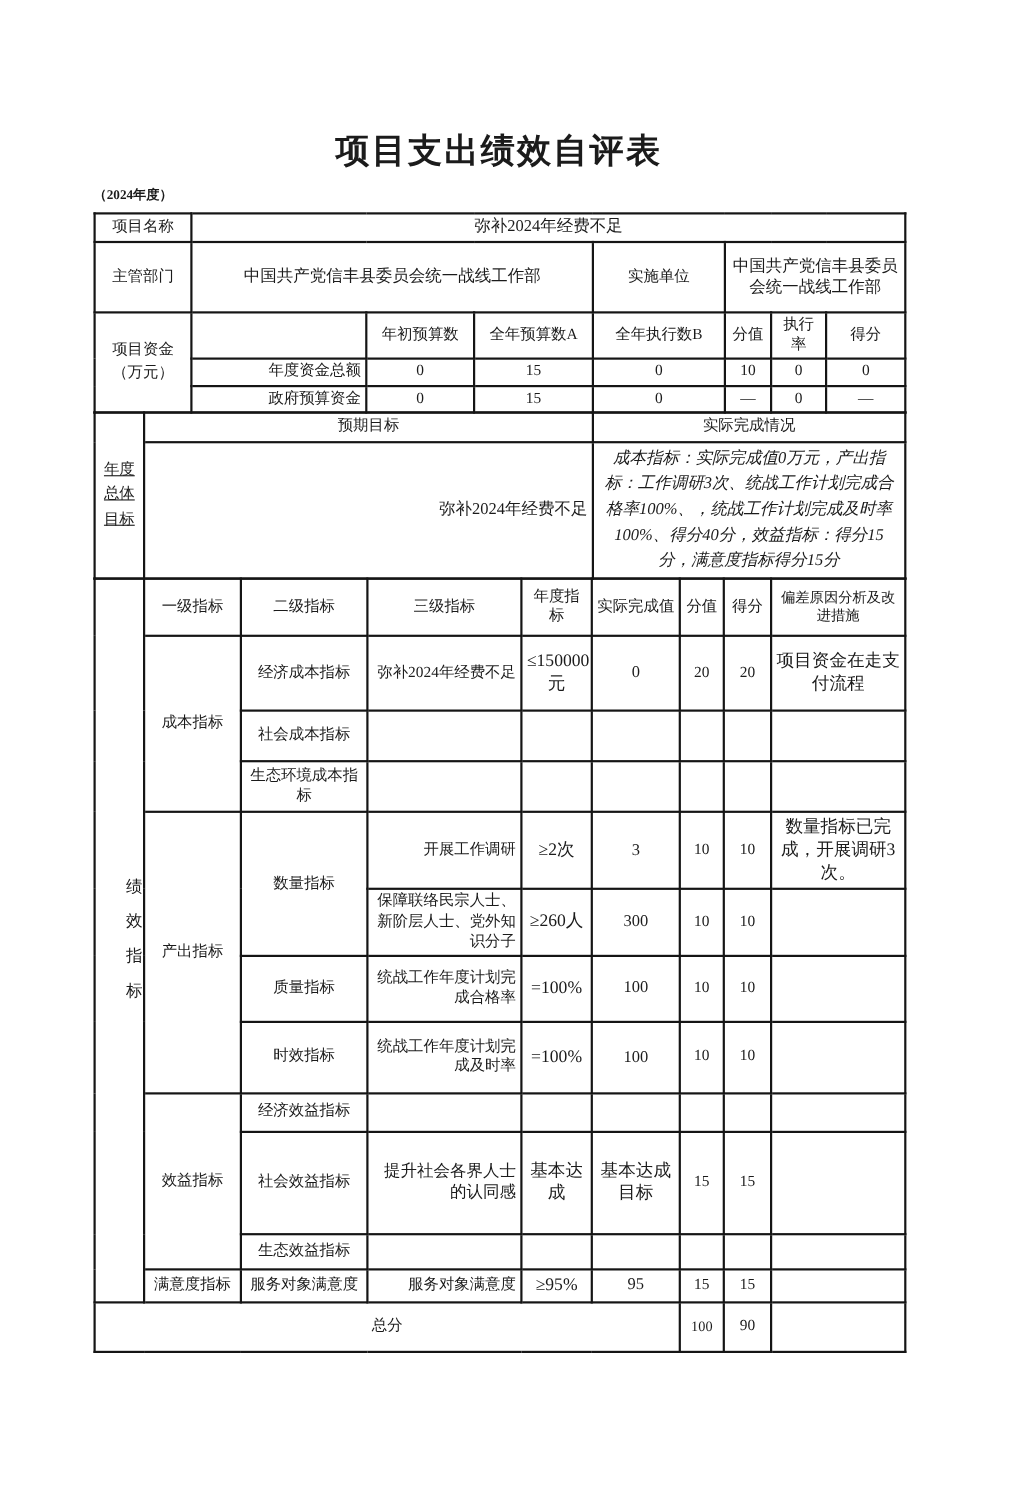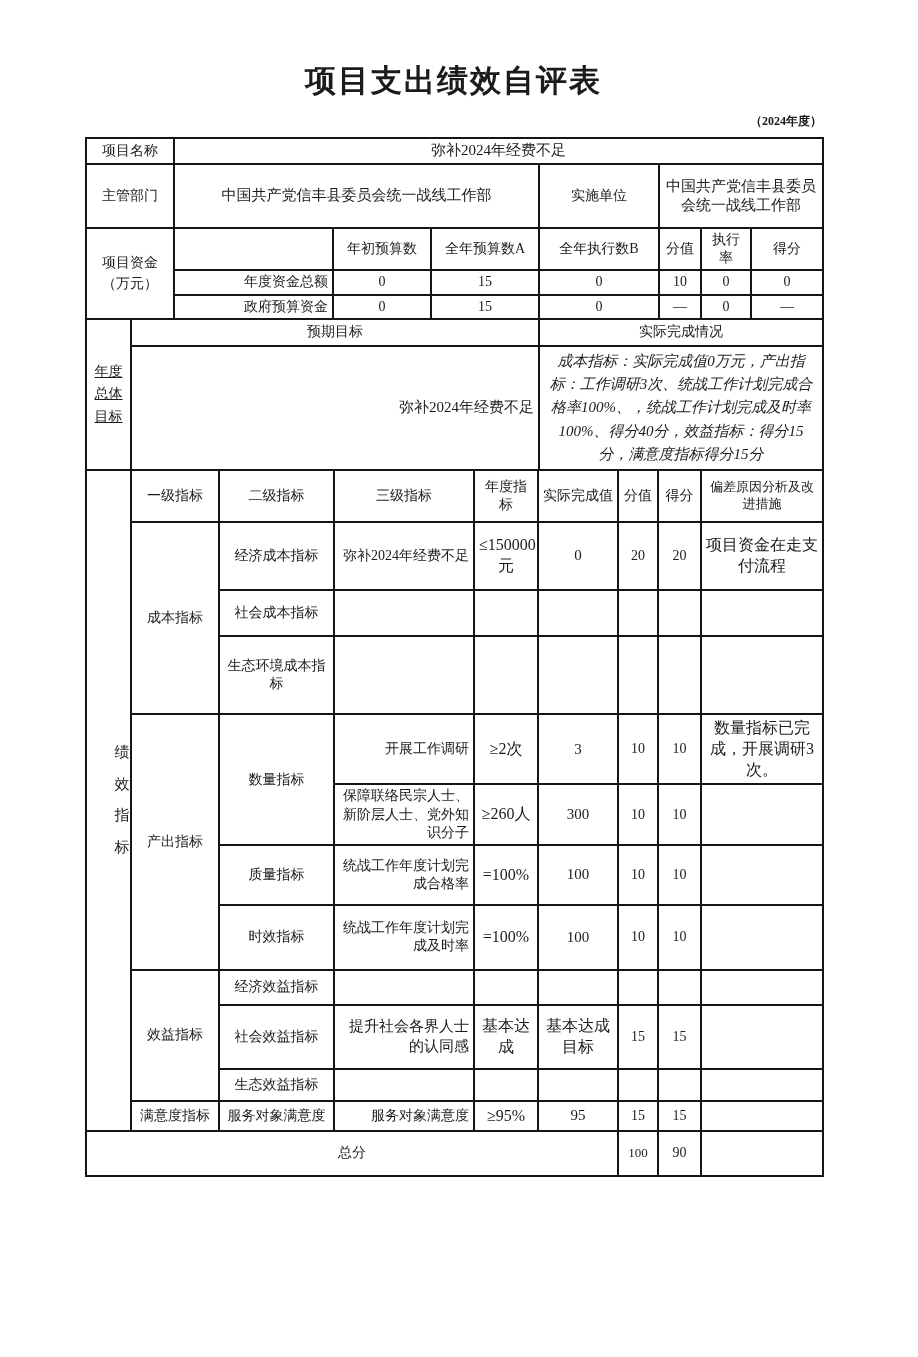--- a/index.html
+++ b/index.html
@@ -5,27 +5,27 @@
   * { box-sizing: border-box; margin: 0; padding: 0; }
   html, body { background: #ffffff; }
   body {
     width: 918px; height: 1357px;
     position: relative;
     font-family: "Liberation Serif", "DejaVu Serif", serif;
     color: #1b1b1b;
   }
   .sheet { position: absolute; left: 85px; top: 0; width: 737px; }
   .title {
-    margin-top: 60px;
+    margin-top: 116px;
     font-size: 31px; font-weight: bold;
     text-align: center; letter-spacing: 2px;
   }
   .subtitle {
     margin-top: 11px; margin-bottom: 9px;
-    font-size: 12px; font-weight: bold; text-align: right;
+    font-size: 12px; font-weight: bold; text-align: left;
   }
   table {
     border-collapse: collapse; table-layout: fixed;
     width: 737px; margin-top: -2px;
   }
   td {
     border: 2px solid #151515;
     padding: 2px 4px;
     font-size: 14px; line-height: 1.3;
     text-align: center; vertical-align: middle;
@@ -156,21 +156,21 @@
     <tr style="height:46px">
       <td>社会成本指标</td>
       <td></td>
       <td></td>
       <td></td>
       <td></td>
       <td></td>
       <td></td>
     </tr>
     <tr style="height:30px">
-      <td style="padding:20px 1px">生态环境成本指标</td>
+      <td style="padding:4px 1px">生态环境成本指标</td>
       <td></td>
       <td></td>
       <td></td>
       <td></td>
       <td></td>
       <td></td>
     </tr>
     <tr style="height:70px">
       <td rowspan="4">产出指标</td>
       <td rowspan="2">数量指标</td>
@@ -210,21 +210,21 @@
     <tr style="height:35px">
       <td rowspan="3">效益指标</td>
       <td>经济效益指标</td>
       <td></td>
       <td></td>
       <td></td>
       <td></td>
       <td></td>
       <td></td>
     </tr>
-    <tr style="height:64px">
+    <tr style="height:93px">
       <td>社会效益指标</td>
       <td class="left f15">提升社会各界人士的认同感</td>
       <td class="f16">基本达成</td>
       <td class="f16">基本达成目标</td>
       <td>15</td>
       <td>15</td>
       <td></td>
     </tr>
     <tr style="height:32px">
       <td>生态效益指标</td>

